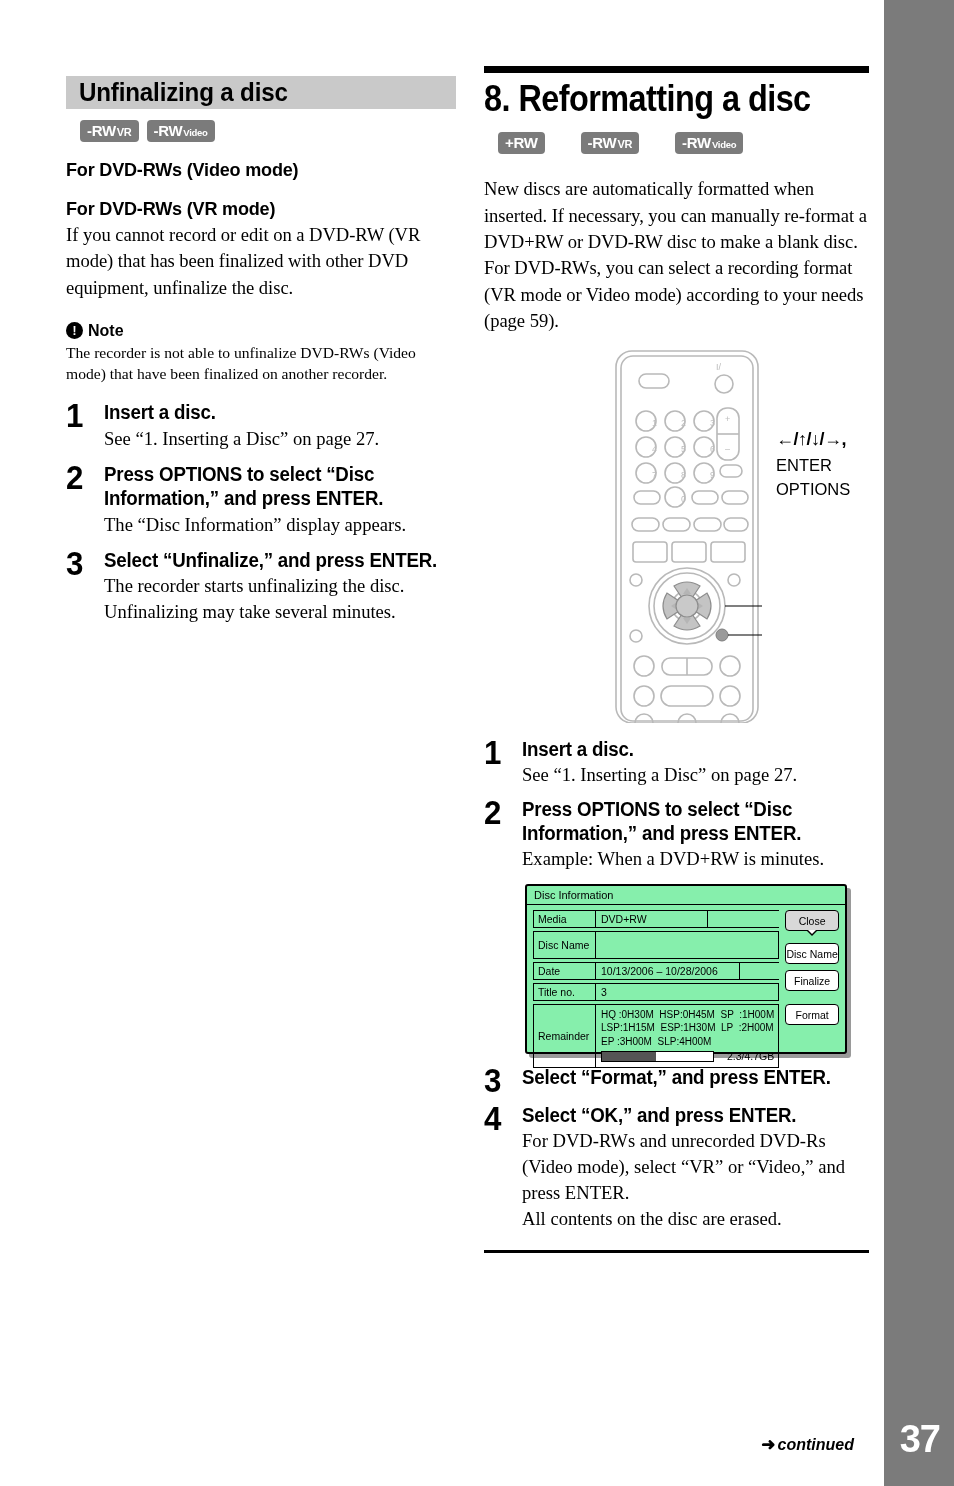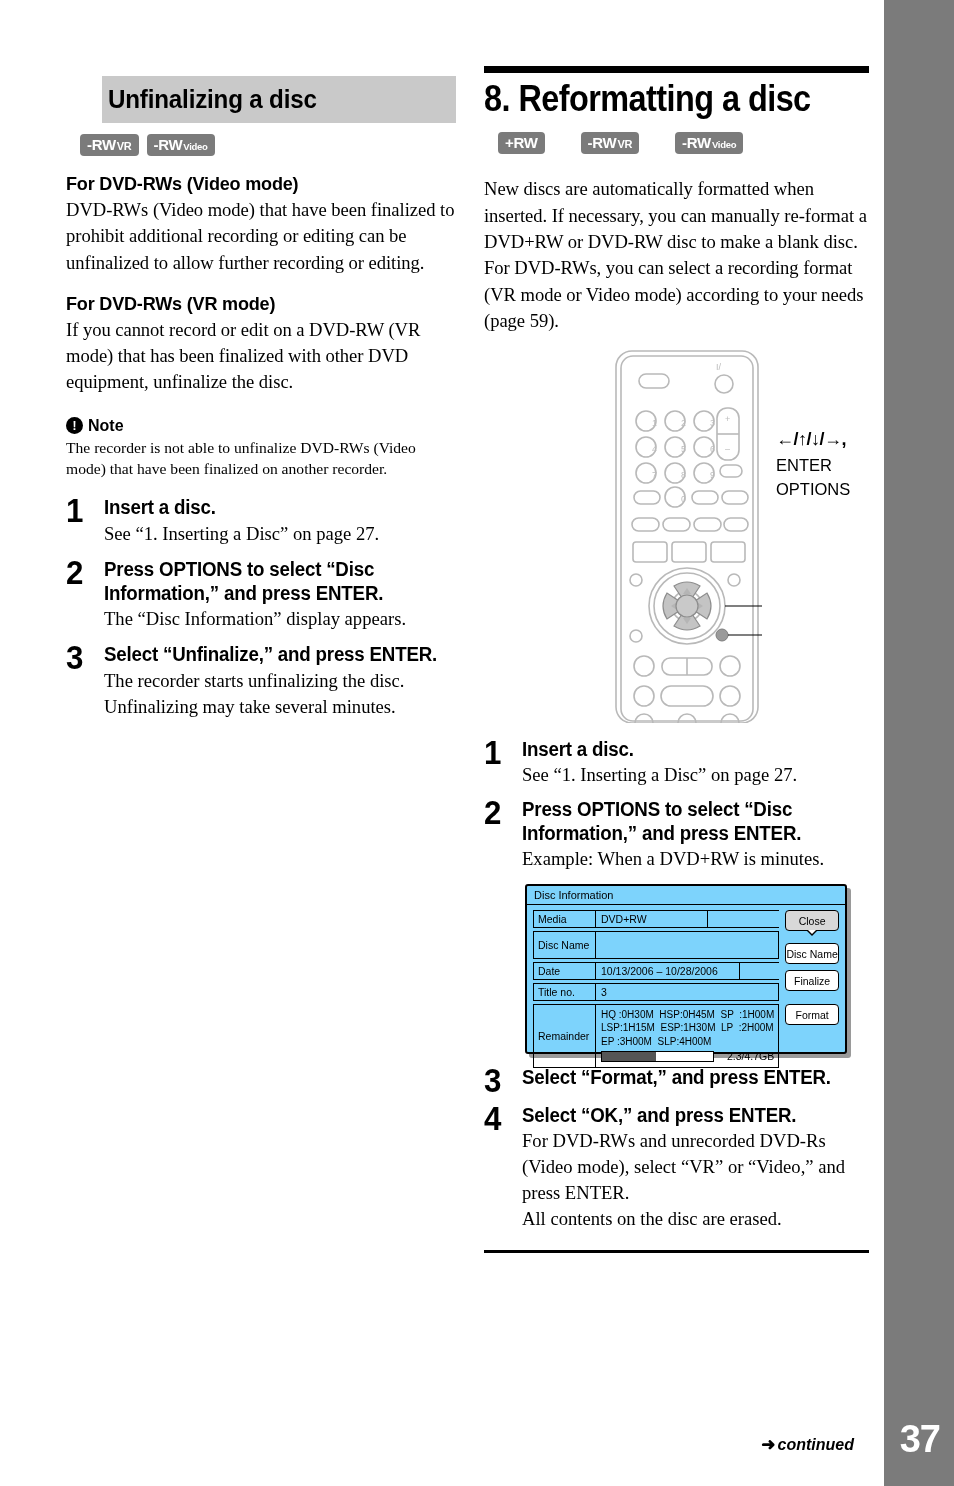--- a/index.html
+++ b/index.html
@@ -21,25 +21,24 @@
     background:#7b7b7b;
   }
 
   
   .col-left{position:absolute;left:66px;top:76px;width:390px;}
   .col-right{position:absolute;left:484px;top:66px;width:385px;}
 
   
   .sec-bar{
     background:#c9c9c9;
-    height:47px;
+    height:33px;
     display:flex;align-items:center;
-    padding-left:6px;
+    padding-left:13px;
     box-sizing:border-box;
-    margin-left:36px;
   }
   .sec-bar h2{
     margin:0;
     font-family:"Liberation Sans", sans-serif;
     font-weight:bold;
     font-size:26px;
     letter-spacing:-0.2px;
     transform:scaleX(0.93);
     transform-origin:left center;
     color:#000;
@@ -165,21 +164,21 @@
   }
   .callout-text .arrows{font-size:18px;font-weight:bold;letter-spacing:-0.5px;}
 
   
   .dlg-wrap{margin-top:12px;position:relative;height:175px;}
   .dlg{
     position:absolute;left:41px;top:0;
     width:322px;height:170px;
     border:2px solid #000;
     border-radius:3px;
-    background:#7dd3fc;
+    background:#86efac;
     box-sizing:border-box;
     font-family:"Liberation Sans", sans-serif;
   }
   .dlg-shadow{
     position:absolute;left:45px;top:4px;
     width:322px;height:170px;
     background:#9a9a9a;
     border-radius:3px;
     z-index:-1;
   }
@@ -276,21 +275,20 @@
         <span class="b-main">-RW</span>
           <span class="b-sub">VR</span>
       </span>
       <span class="badge">
         <span class="b-main">-RW</span>
           <span class="b-sub small">Video</span>
       </span>
     </div>
 
     <div class="subhead">For DVD-RWs (Video mode)</div>
-    <p class="body">DVD-RWs (Video mode) that have been finalized to prohibit additional recording or editing can be unfinalized to allow further recording or editing.</p>
 
     <div class="subhead">For DVD-RWs (VR mode)</div>
     <p class="body">If you cannot record or edit on a DVD-RW (VR mode) that has been finalized with other DVD equipment, unfinalize the disc.</p>
 
     <div class="note-head">
       <span class="note-ico">!</span>
       <span class="note-title">Note</span>
     </div>
     <p class="note-body">The recorder is not able to unfinalize DVD-RWs (Video mode) that have been finalized on another recorder.</p>
 

